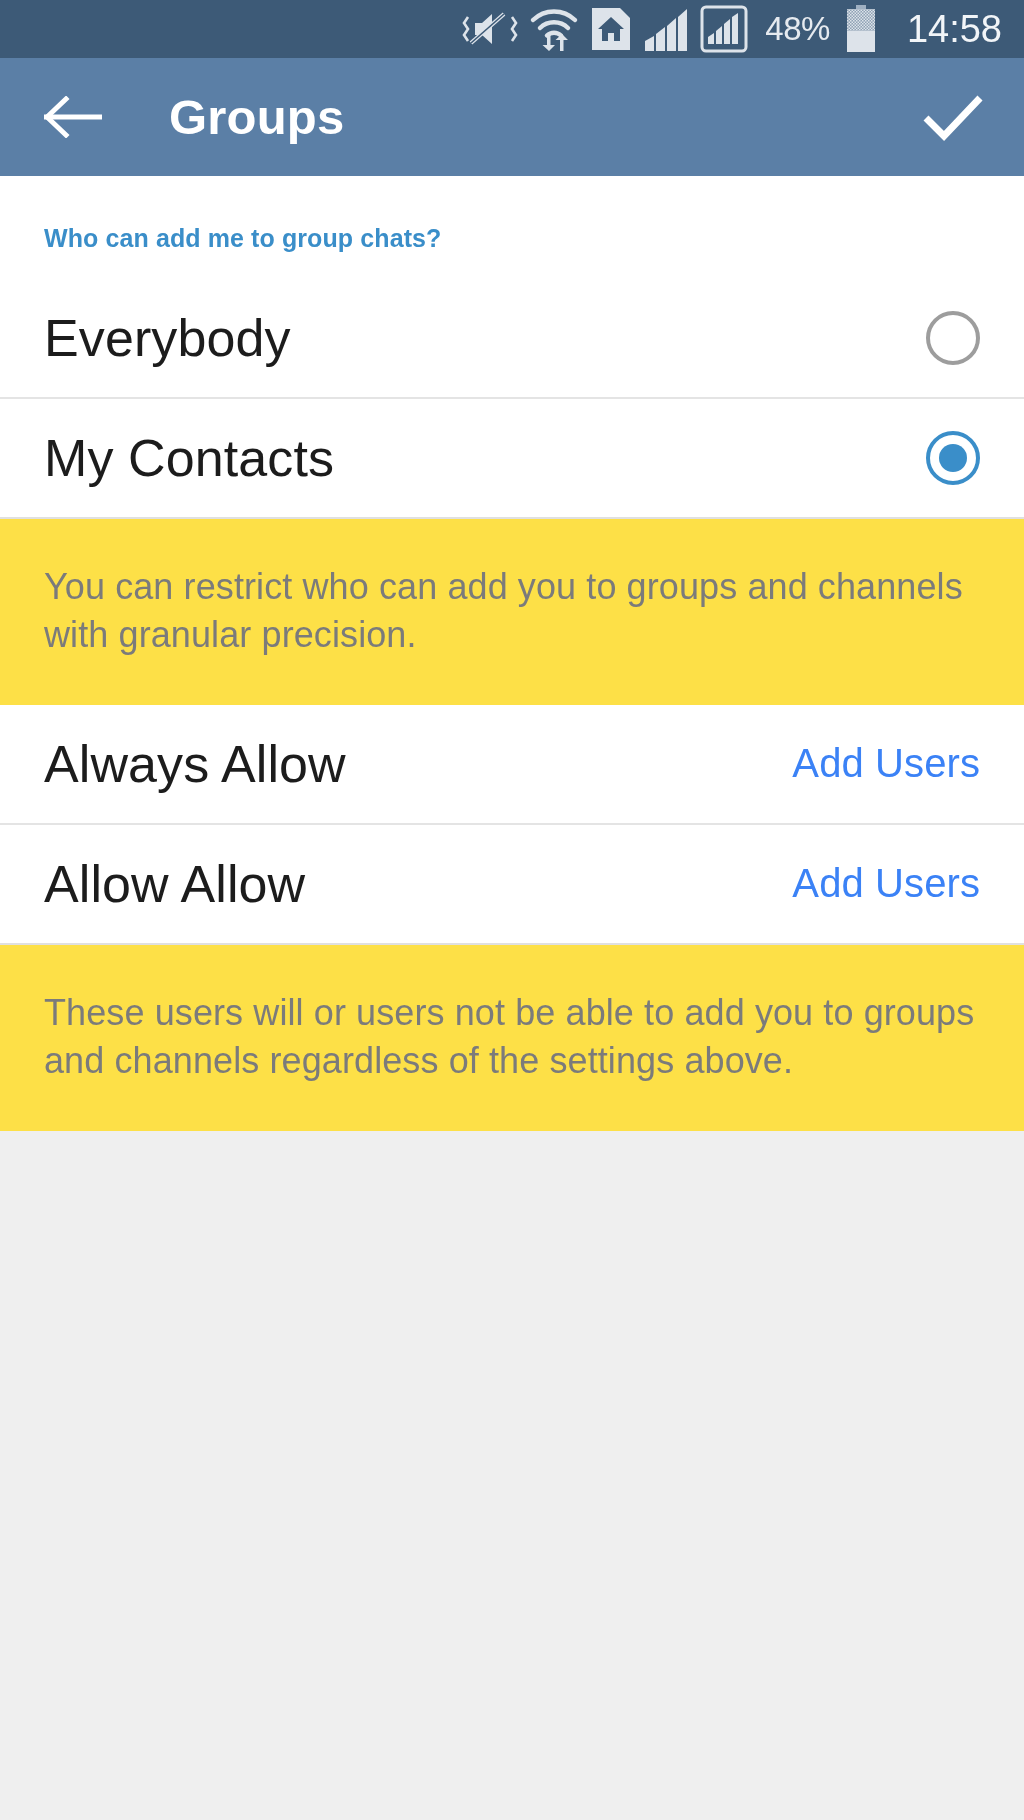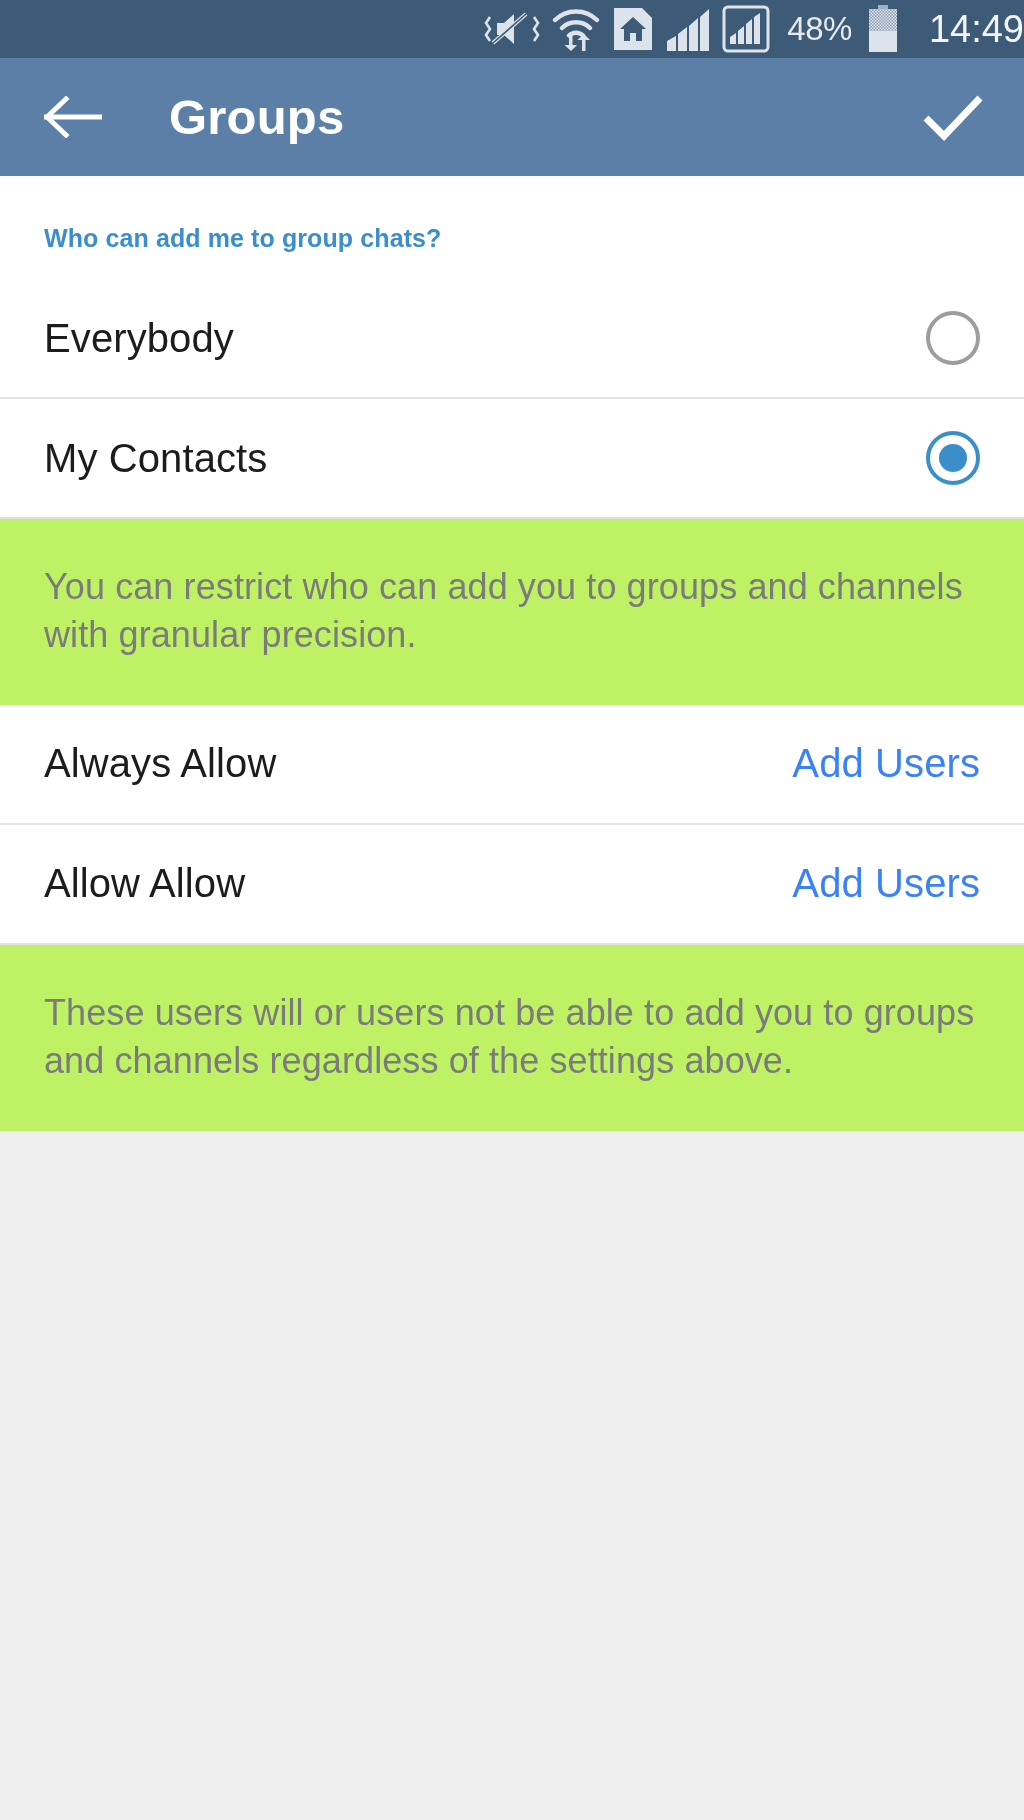--- a/index.html
+++ b/index.html
@@ -20,20 +20,21 @@
     overflow: hidden;
   }
 
   
   .status-bar {
     height: 58px;
     background: #3d5a77;
     display: flex;
     align-items: flex-end;
     justify-content: flex-end;
+    padding-right: 22px;
     gap: 0px;
   }
   .status-icons {
     display: flex;
     align-items: center;
     gap: 11px;
     height: 58px;
   }
   .st-ico { display: block; }
   .battery-pct {
@@ -96,21 +97,21 @@
   .row {
     height: 118px;
     display: flex;
     align-items: center;
     padding: 0 44px;
     background: #ffffff;
     cursor: pointer;
     position: relative;
   }
   .row-label {
-    font-size: 40px;
+    font-size: 52px;
     color: #1c1c1c;
     font-weight: 400;
     letter-spacing: 0.1px;
   }
   .row-action {
     margin-left: auto;
     font-size: 40px;
     color: #3b82f6;
     font-weight: 400;
     letter-spacing: 0.1px;
@@ -139,21 +140,21 @@
     position: absolute;
     left: 50%; top: 50%;
     transform: translate(-50%, -50%);
     width: 28px; height: 28px;
     border-radius: 50%;
     background: #3a8ec9;
   }
 
   
   .footer-block {
-    background: #bef264;
+    background: #fde047;
     padding: 44px 44px 46px 44px;
     border-top: 2px solid #e0e0e0;
   }
   .footer-text {
     color: #7b7b7b;
     font-size: 36px;
     line-height: 1.33;
     letter-spacing: 0.1px;
   }
 </style>
@@ -209,21 +210,21 @@
             <rect width="3" height="3" fill="#8fa2b5"></rect>
             <rect width="1.5" height="1.5" fill="#dde3ea"></rect>
             <rect x="1.5" y="1.5" width="1.5" height="1.5" fill="#dde3ea"></rect>
           </pattern>
         </defs>
         <rect x="12" y="0" width="10" height="5" fill="#9fb0c2"></rect>
         <rect x="3" y="4" width="28" height="22" fill="url(#dith)"></rect>
         <rect x="3" y="26" width="28" height="21" fill="#dde3ea"></rect>
       </svg>
 
-      <span class="clock">14:49</span>
+      <span class="clock">14:58</span>
     </div>
   </div>
 
   <div class="app-bar">
     <div class="back-btn">
       <svg width="58" height="42" viewBox="0 0 58 42">
         <path d="M2 21 L56 21" stroke="#ffffff" stroke-width="5" stroke-linecap="square"></path>
         <path d="M22 3 L3 21 L22 39" stroke="#ffffff" stroke-width="5" fill="none" stroke-linecap="square" stroke-linejoin="miter"></path>
       </svg>
     </div>

